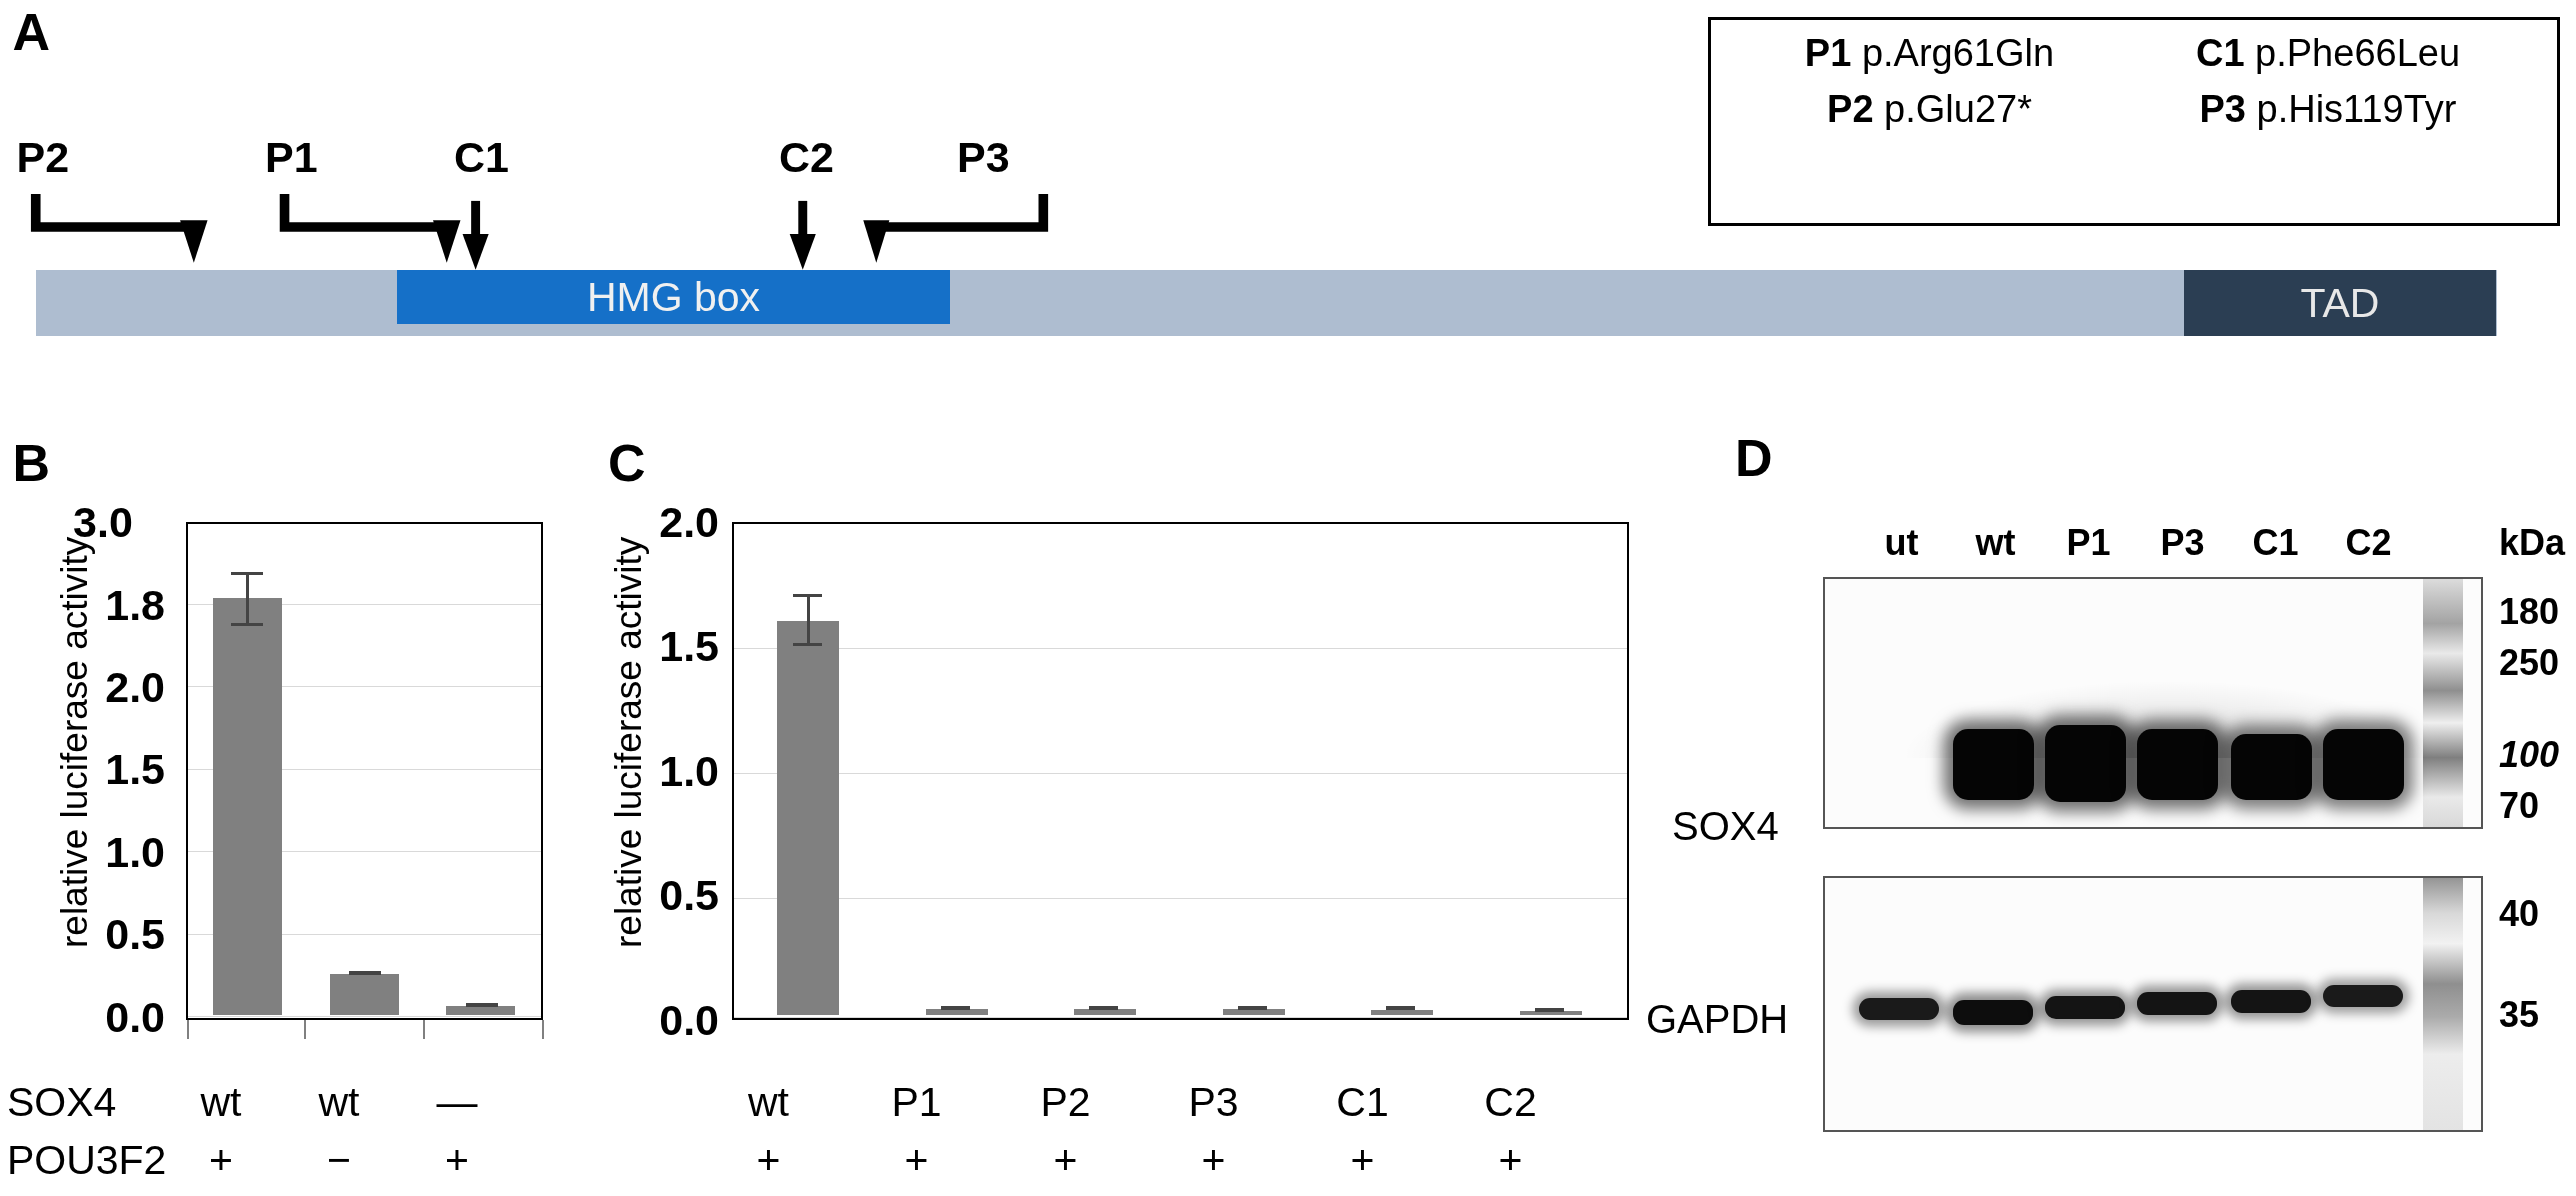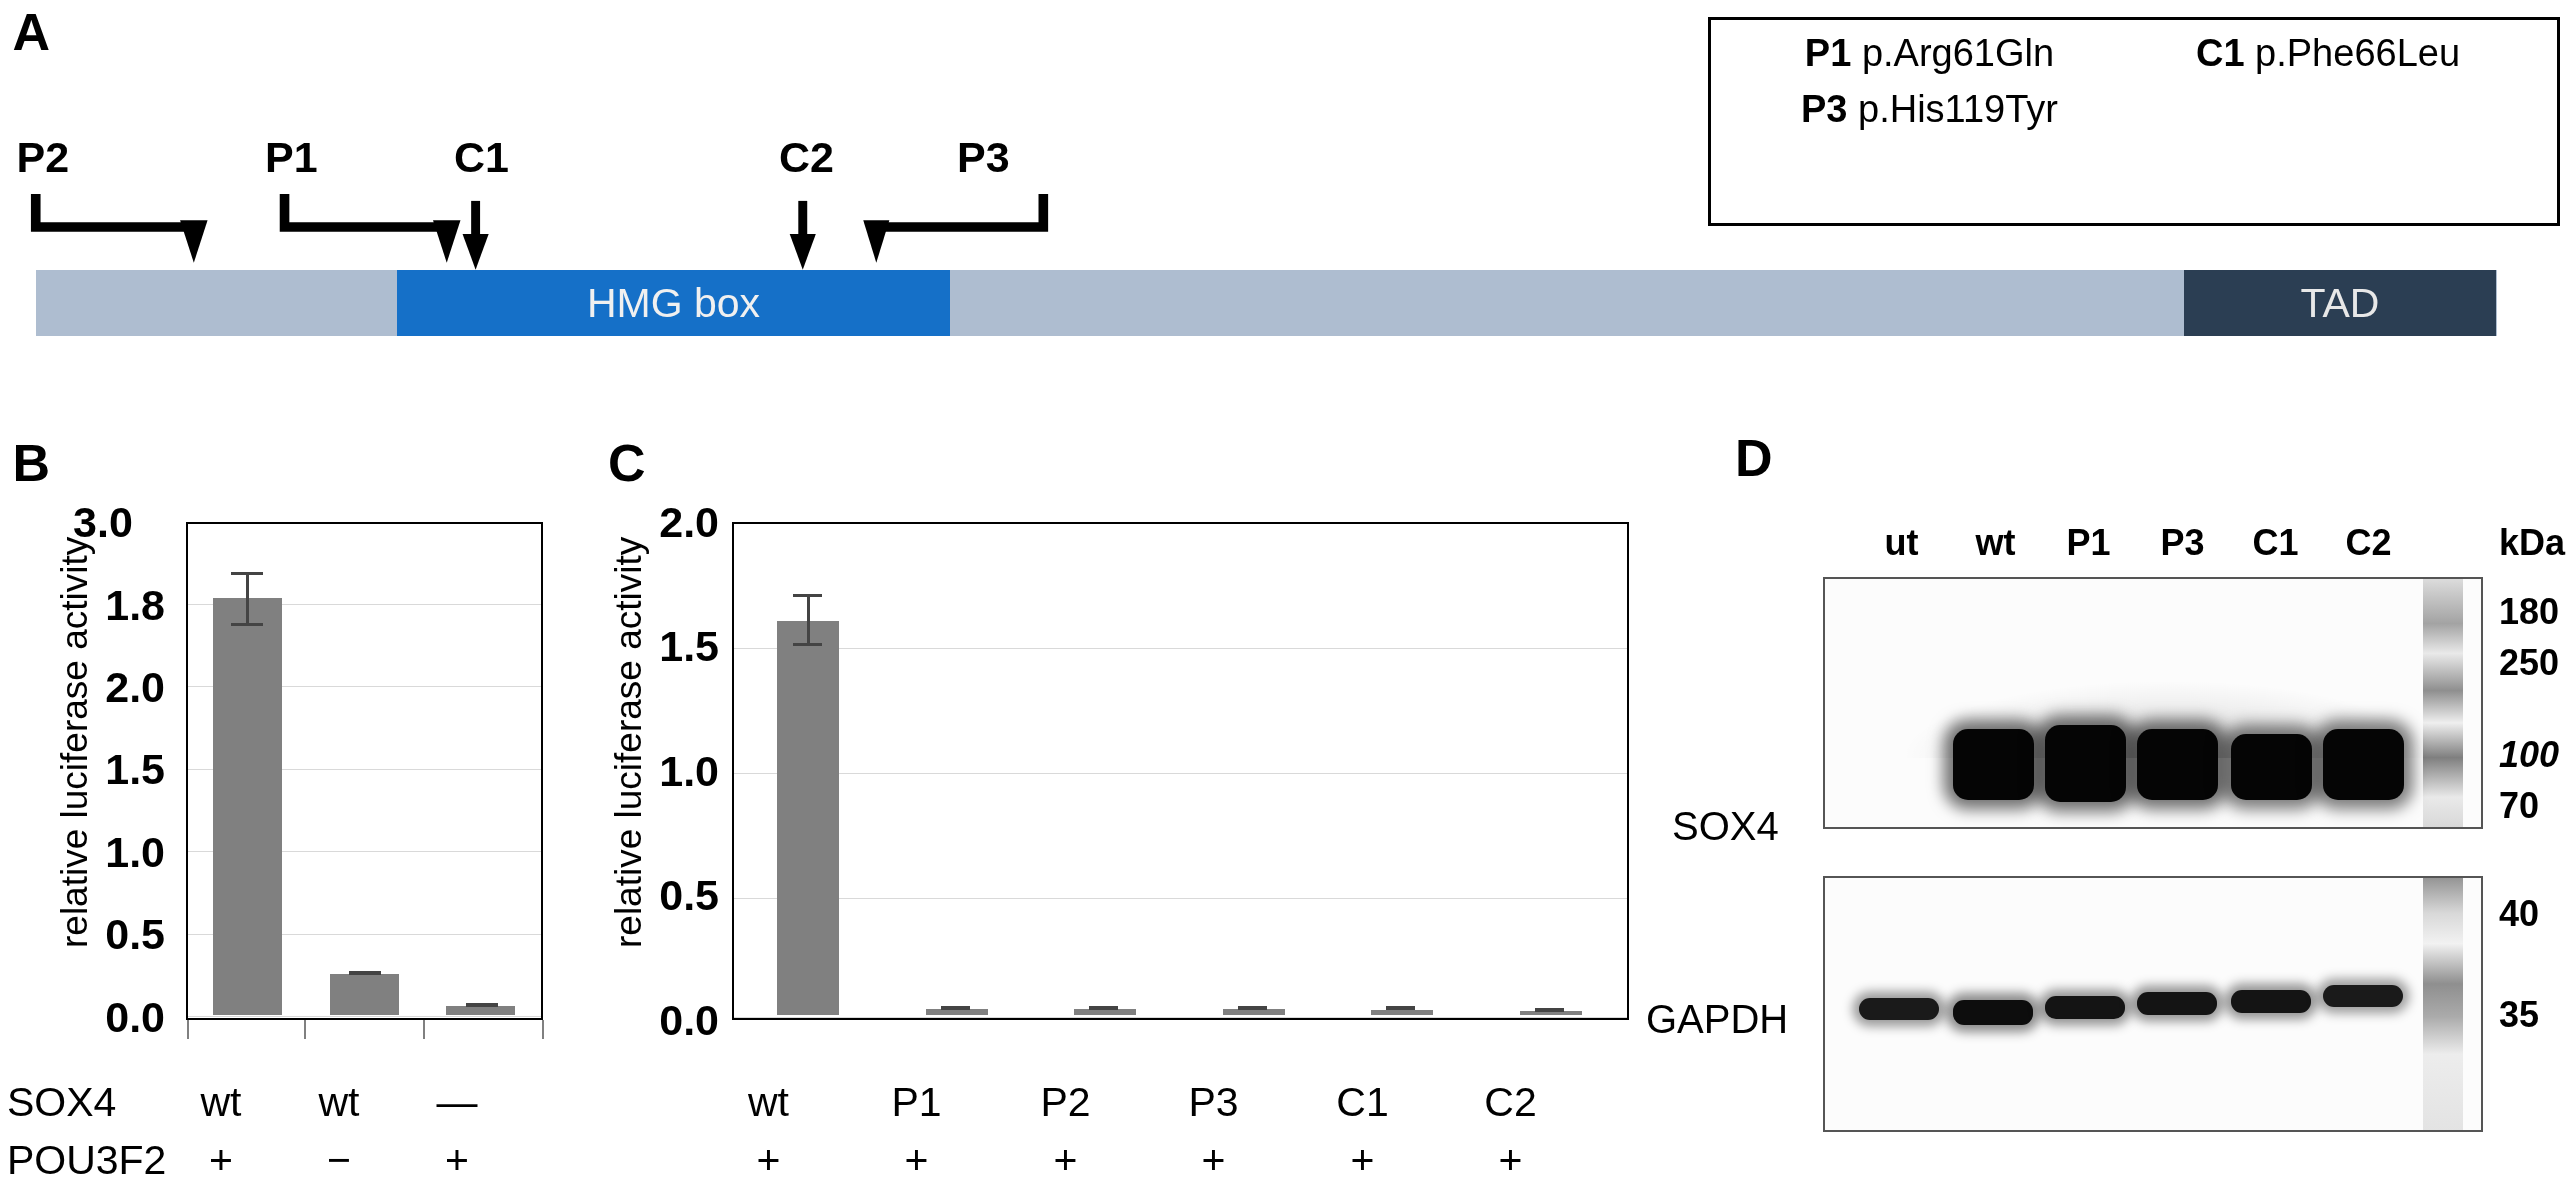--- a/index.html
+++ b/index.html
@@ -17,21 +17,21 @@
   .legend-grid{position:absolute;left:26px;top:8.2px;width:804px;
        display:grid;grid-template-columns:385px 412px;row-gap:5.5px;}
   .legend-item{font-size:38px;line-height:51px;white-space:nowrap;text-align:center;}
   .legend-item b{font-weight:bold;}
   .legend-item span{font-weight:normal;}
 
   .mut-label{position:absolute;font-weight:bold;font-size:43px;line-height:1;}
 
   .protein-bar{position:absolute;left:36px;top:270px;width:2461px;height:66px;
        background:#aebdd0;}
-  .dom-hmg{position:absolute;left:397px;top:270px;width:553px;height:66px;
+  .dom-hmg{position:absolute;left:397px;top:270px;width:553px;height:54px;
        background:#1570c8;color:#f0f0f0;font-size:41px;
        display:flex;align-items:center;justify-content:center;}
   .dom-tad{position:absolute;left:2184px;top:270px;width:312px;height:66px;
        background:#2b3e53;color:#e8e8e8;font-size:41px;
        display:flex;align-items:center;justify-content:center;}
 
   .arrow-svg{position:absolute;left:0;top:0;width:2576px;height:1197px;
        pointer-events:none;}
 
   
@@ -71,20 +71,24 @@
 
   <div class="legend-box">
     <div class="legend-grid">
       <div class="legend-item">
         <b>P1</b>
         <span>p.Arg61Gln</span>
       </div>
       <div class="legend-item">
         <b>C1</b>
         <span>p.Phe66Leu</span>
+      </div>
+      <div class="legend-item">
+        <b>P2</b>
+        <span>p.Glu27*</span>
       </div>
       <div class="legend-item">
         <b>P3</b>
         <span>p.His119Tyr</span>
       </div>
       <div class="legend-item">
         <b></b>
         <span></span>
       </div>
     </div>

